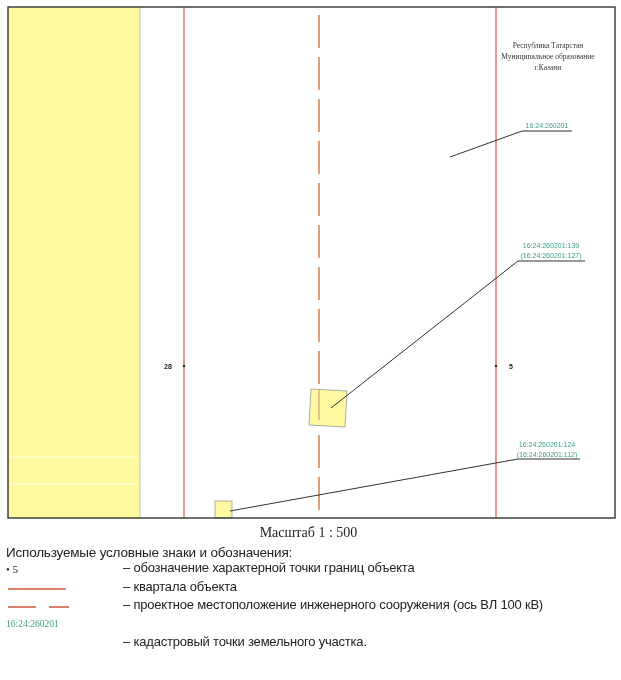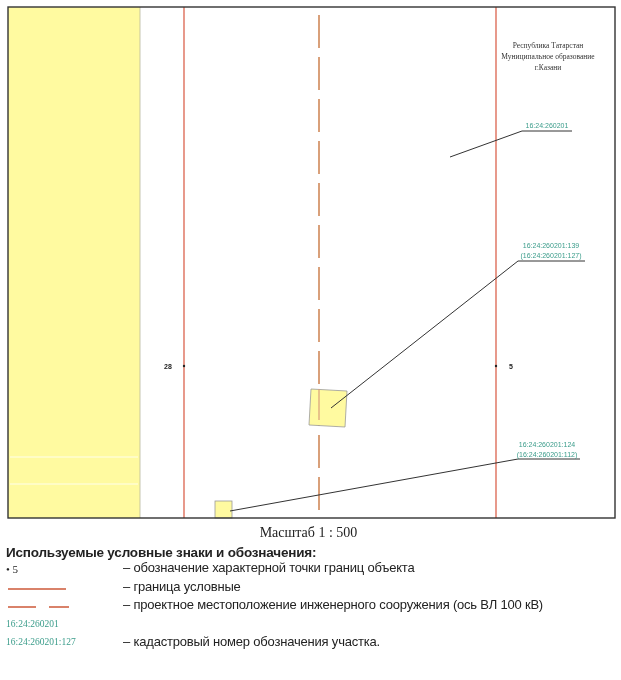--- a/index.html
+++ b/index.html
@@ -3,21 +3,21 @@
   <meta charset="utf-8">
   <style>
     html, body { margin: 0; padding: 0; background: #ffffff; }
     body { width: 621px; height: 680px; position: relative; overflow: hidden; font-family: "Liberation Serif", serif; color: #222; }
     #map { position: absolute; left: 0; top: 0; width: 621px; height: 525px; }
     .lbl-green { font-family: "Liberation Sans", sans-serif; font-size: 7px; fill: #3a9c8a; }
     .lbl-dark { font-family: "Liberation Serif", serif; font-size: 7.5px; fill: #333; }
     .pt-num { font-family: "Liberation Sans", sans-serif; font-size: 7px; font-weight: bold; fill: #222; }
     #scale { position: absolute; left: 0; top: 525px; width: 617px; text-align: center; font-size: 14px; color: #222; }
     #legend { position: absolute; left: 6px; top: 545px; width: 610px; }
-    #legend .title { font-family: "Liberation Sans", sans-serif; font-size: 13.5px; color: #222; letter-spacing: -0.2px; font-weight: bold; }
+    #legend .title { font-family: "Liberation Sans", sans-serif; font-size: 13.5px; color: #222; letter-spacing: -0.2px; }
     .row { position: relative; height: 18.5px; }
     .sym { position: absolute; left: 0; top: 0; width: 110px; height: 18px; }
     .desc { position: absolute; left: 117px; top: 0; font-family: "Liberation Sans", sans-serif; font-size: 13px; color: #222; white-space: nowrap; letter-spacing: -0.2px; }
     .sym-pt { font-size: 11px; top: 3px; left: 0; position: absolute; }
     .sym-solid { position: absolute; left: 2px; top: 9px; width: 58px; height: 2px; background: #d9826a; }
     .sym-dash1 { position: absolute; left: 2px; top: 9px; width: 28px; height: 2px; background: #d9826a; }
     .sym-dash2 { position: absolute; left: 43px; top: 9px; width: 20px; height: 2px; background: #d9826a; }
     .sym-box { position: absolute; left: 3px; top: 2px; width: 40px; height: 14px; background: #fffaa0; border: 1px solid #888; }
     .sym-code { position: absolute; left: 0; top: 3px; font-family: "Liberation Serif", serif; font-size: 9.5px; color: #3a9c8a; }
   </style>
@@ -72,37 +72,34 @@
     <div class="sym">
         <span class="sym-pt">• 5</span>
       </div>
     <div class="desc">– обозначение характерной точки границ объекта</div>
   </div>
 
   <div class="row">
     <div class="sym">
         <div class="sym-solid"></div>
       </div>
-    <div class="desc">– граница условные</div>
+    <div class="desc">– квартала объекта</div>
   </div>
 
   <div class="row">
     <div class="sym">
         <div class="sym-dash1"></div>
         <div class="sym-dash2"></div>
       </div>
     <div class="desc">– проектное местоположение инженерного сооружения (ось ВЛ 100 кВ)</div>
   </div>
 
 
   <div class="row">
     <div class="sym">
         <span class="sym-code">16:24:260201</span>
       </div>
   </div>
 
   <div class="row">
-    <div class="sym">
-        <span class="sym-code">16:24:260201:127</span>
-      </div>
-    <div class="desc">– кадастровый номер обозначения участка.</div>
+    <div class="desc">– кадастровый точки земельного участка.</div>
   </div>
 </div>
 
 </body></html>

